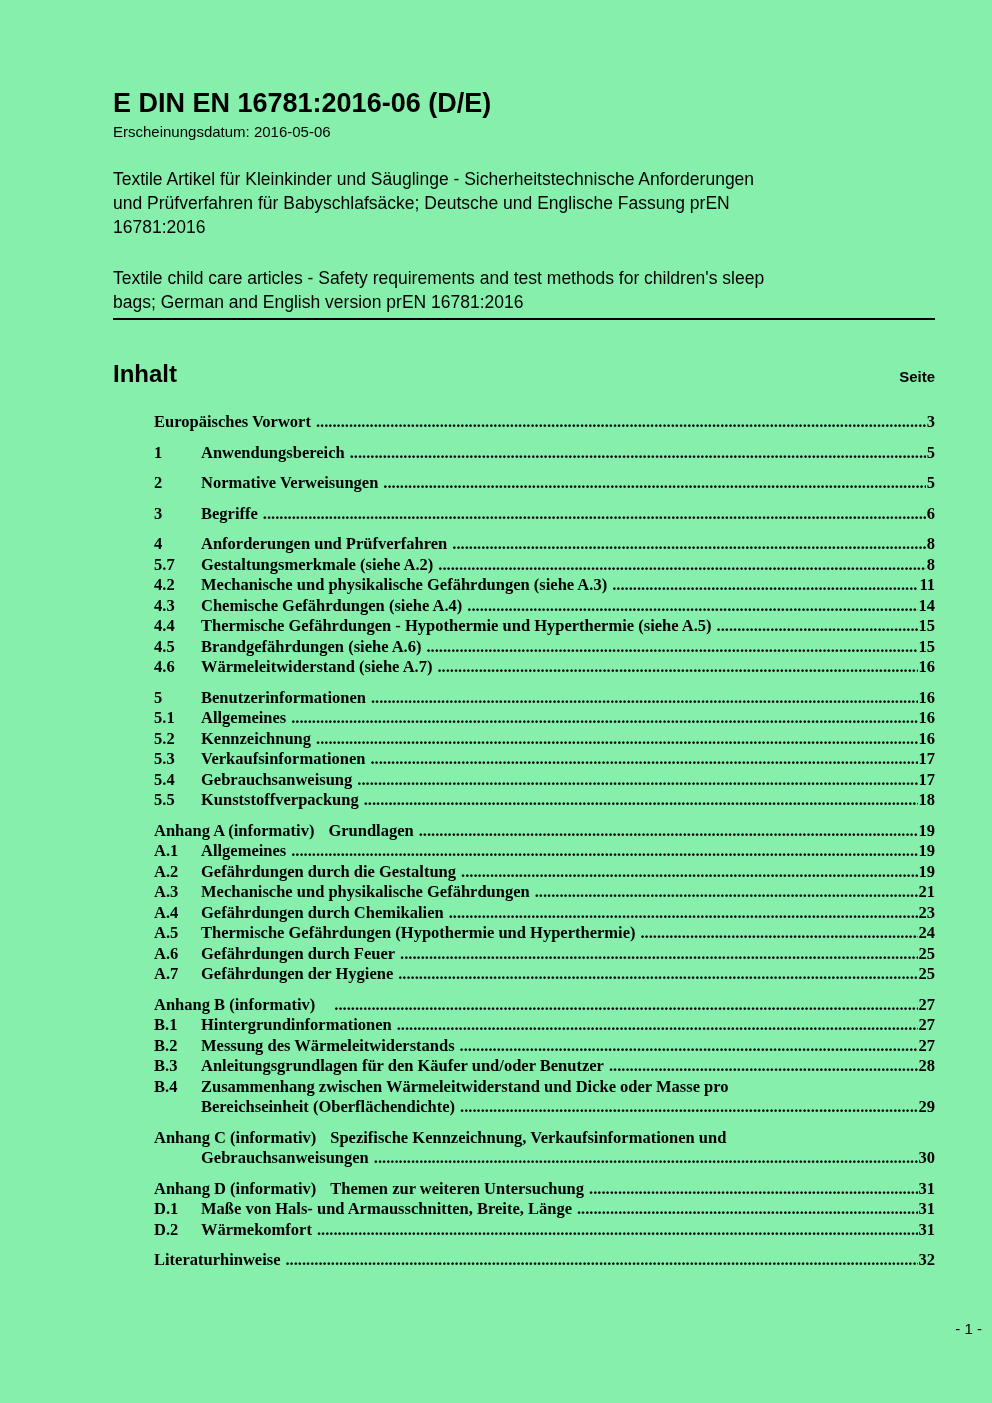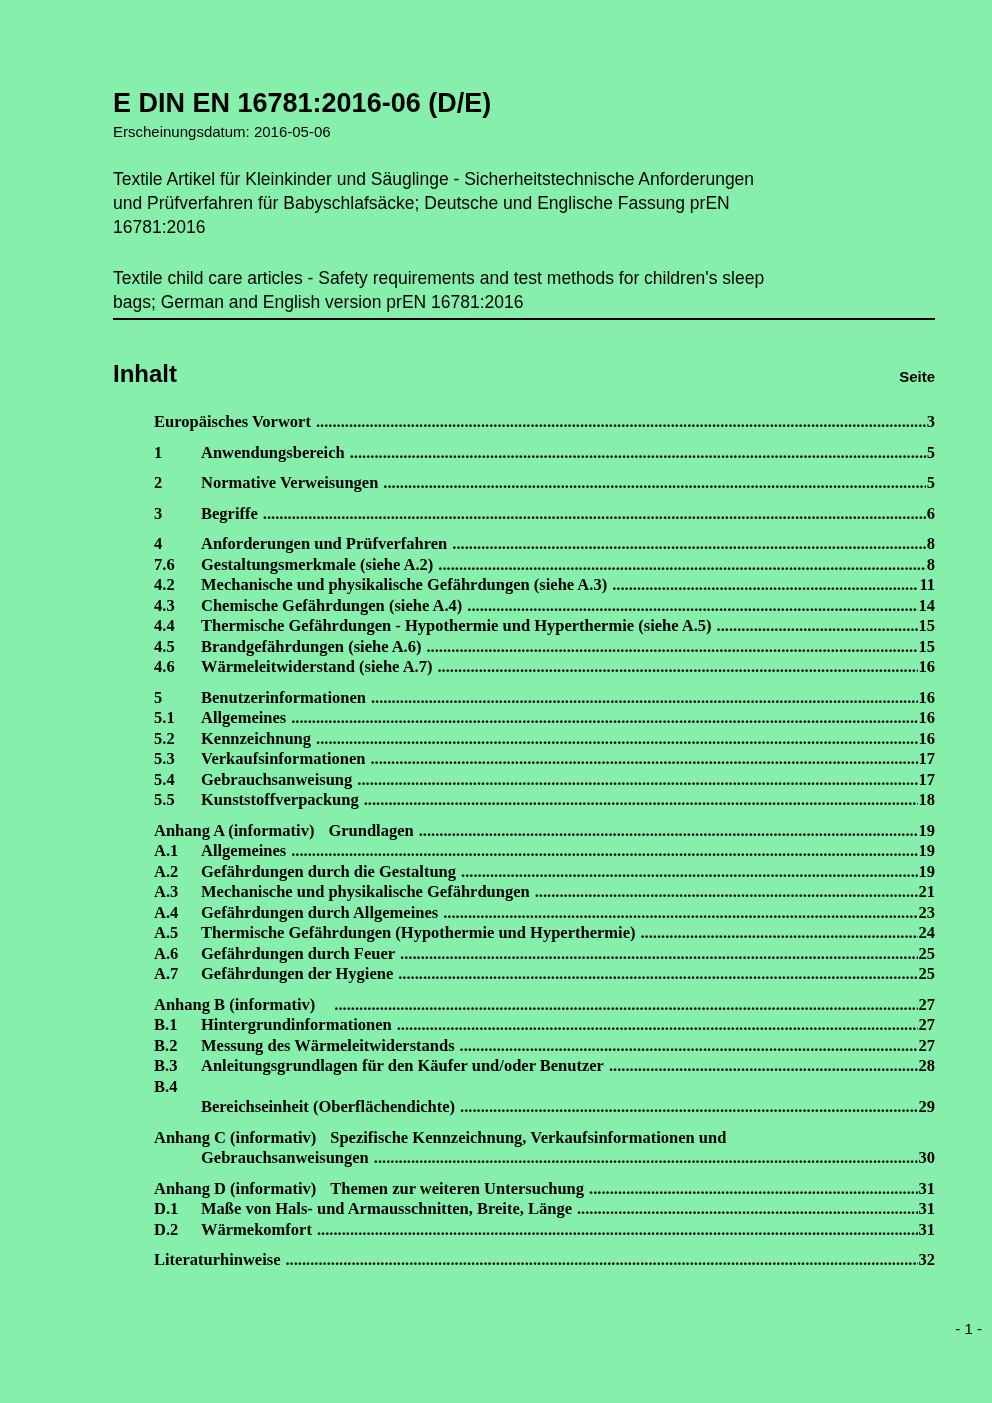--- a/index.html
+++ b/index.html
@@ -145,21 +145,21 @@
           </div>
         </div>
         <div class="toc-group">
           <div class="toc-line">
             <span class="toc-num">4</span>
             <span class="toc-title">Anforderungen und Prüfverfahren</span>
             <span class="leader">........................................................................................................................................................................................................................................................................................</span>
             <span class="toc-page">8</span>
           </div>
           <div class="toc-line">
-            <span class="toc-num">7.6</span>
+            <span class="toc-num">5.7</span>
             <span class="toc-title">Gestaltungsmerkmale (siehe A.2)</span>
             <span class="leader">........................................................................................................................................................................................................................................................................................</span>
             <span class="toc-page">8</span>
           </div>
           <div class="toc-line">
             <span class="toc-num">4.2</span>
             <span class="toc-title">Mechanische und physikalische Gefährdungen (siehe A.3)</span>
             <span class="leader">........................................................................................................................................................................................................................................................................................</span>
             <span class="toc-page">11</span>
           </div>
@@ -246,21 +246,21 @@
             <span class="toc-page">19</span>
           </div>
           <div class="toc-line">
             <span class="toc-num">A.3</span>
             <span class="toc-title">Mechanische und physikalische Gefährdungen</span>
             <span class="leader">........................................................................................................................................................................................................................................................................................</span>
             <span class="toc-page">21</span>
           </div>
           <div class="toc-line">
             <span class="toc-num">A.4</span>
-            <span class="toc-title">Gefährdungen durch Allgemeines</span>
+            <span class="toc-title">Gefährdungen durch Chemikalien</span>
             <span class="leader">........................................................................................................................................................................................................................................................................................</span>
             <span class="toc-page">23</span>
           </div>
           <div class="toc-line">
             <span class="toc-num">A.5</span>
             <span class="toc-title">Thermische Gefährdungen (Hypothermie und Hyperthermie)</span>
             <span class="leader">........................................................................................................................................................................................................................................................................................</span>
             <span class="toc-page">24</span>
           </div>
           <div class="toc-line">
@@ -295,20 +295,21 @@
             <span class="toc-page">27</span>
           </div>
           <div class="toc-line">
             <span class="toc-num">B.3</span>
             <span class="toc-title">Anleitungsgrundlagen für den Käufer und/oder Benutzer</span>
             <span class="leader">........................................................................................................................................................................................................................................................................................</span>
             <span class="toc-page">28</span>
           </div>
           <div class="toc-line">
             <span class="toc-num">B.4</span>
+            <span class="toc-title">Zusammenhang zwischen Wärmeleitwiderstand und Dicke oder Masse pro</span>
           </div>
           <div class="toc-line">
             <span class="toc-num"></span>
             <span class="toc-title">Bereichseinheit (Oberflächendichte)</span>
             <span class="leader">........................................................................................................................................................................................................................................................................................</span>
             <span class="toc-page">29</span>
           </div>
         </div>
         <div class="toc-group">
           <div class="toc-line">

